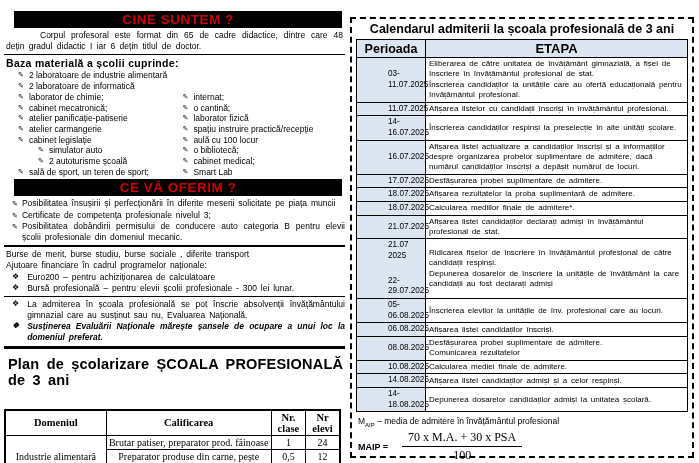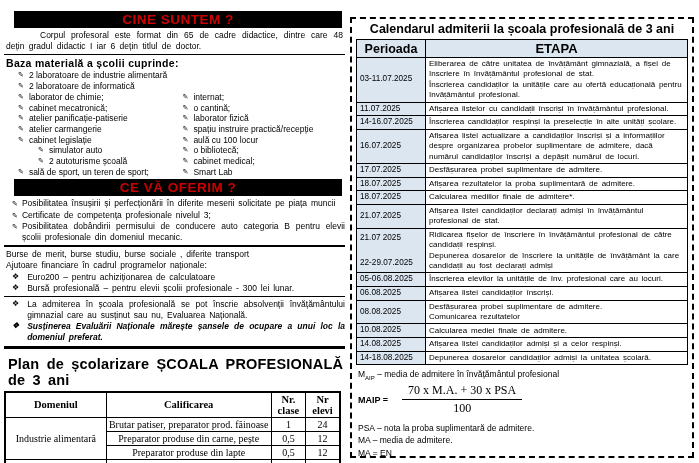--- a/index.html
+++ b/index.html
@@ -21,38 +21,38 @@
   .two-col .colA{width:50%;}
   .two-col .colB{width:50%;}
   .colB .b-item{margin-left:8px;}
   .of-item{display:flex;font-size:8.5px;line-height:1.3;margin-left:8px;text-align:justify;word-spacing:1.5px;}
   .of-item .pen{font-size:7px;margin-right:4px;flex:0 0 auto;transform:translateY(1px);}
   .plain-line{font-size:8.5px;line-height:1.35;margin-left:2px;word-spacing:1.5px;}
   .d-item{display:flex;font-size:8.5px;line-height:1.3;margin-left:6px;word-spacing:1.5px;}
   .d-item .diam{font-size:8px;margin:0 8px 0 2px;flex:0 0 auto;}
   .d-item.note{text-align:justify;}
   .d-item.bolditalic{font-weight:bold;font-style:italic;}
-  .plan-title{font-size:14.5px;font-weight:bold;margin:7px 0 3px 4px;letter-spacing:.2px;word-spacing:3px;}
+  .plan-title{font-size:14.5px;font-weight:bold;margin:7px 0 21px 4px;letter-spacing:.2px;word-spacing:3px;}
   table.plan{border-collapse:collapse;width:337px;font-family:"Liberation Serif",serif;font-size:10px;table-layout:fixed;}
   table.plan td,table.plan th{border:1px solid #000;text-align:center;padding:1px 2px;vertical-align:middle;overflow:hidden;}
   table.plan{border:2px solid #000;}
   table.plan th{font-size:10.5px;font-weight:bold;}
   .col-dom{width:100px;} .col-cal{width:163px;} .col-cls{width:34px;} .col-elv{width:34px;}
   td.dom-cell{text-align:left;padding-left:4px;}
 
   
   .right-col{position:absolute;left:350px;top:17px;width:344px;height:441px;border:2px dashed #000;
     box-sizing:border-box;padding:2px 4px;}
   .cal-title{font-size:12.5px;font-weight:bold;text-align:center;margin:1px 0 3px;}
   table.cal{border-collapse:collapse;width:100%;font-size:8px;table-layout:fixed;}
   table.cal td,table.cal th{border:1px solid #000;padding:1px 3px;vertical-align:middle;}
   th.period-head{width:62px;background:#dce6f1;font-size:12.5px;font-weight:bold;}
   th.etapa-head{background:#dce6f1;font-size:13px;font-weight:bold;}
   td.period-cell{background:#dce6f1;font-size:8.2px;text-align:left;}
-  td.period-cell .p-line{line-height:1.3;}
+  td.period-cell .p-line{line-height:1.3;margin-left:28px;}
   td.period-cell .p-gap{height:14px;}
   td.etapa-cell{text-align:left;line-height:1.3;word-spacing:1.5px;vertical-align:middle;}
   td.etapa-cell .e-line{margin:0;}
   .maip-def{font-size:8.5px;margin:4px 0 2px 2px;}
   .maip-def sub{font-size:6px;}
   .formula-row{display:flex;align-items:center;margin:2px 0 6px 2px;}
   .formula-label{font-size:9px;font-weight:bold;margin-right:14px;}
   .fraction{font-family:"Liberation Serif",serif;font-size:12px;text-align:center;}
   .numerator{border-bottom:1px solid #000;padding:0 6px 1px;}
   .denominator{padding-top:1px;}

